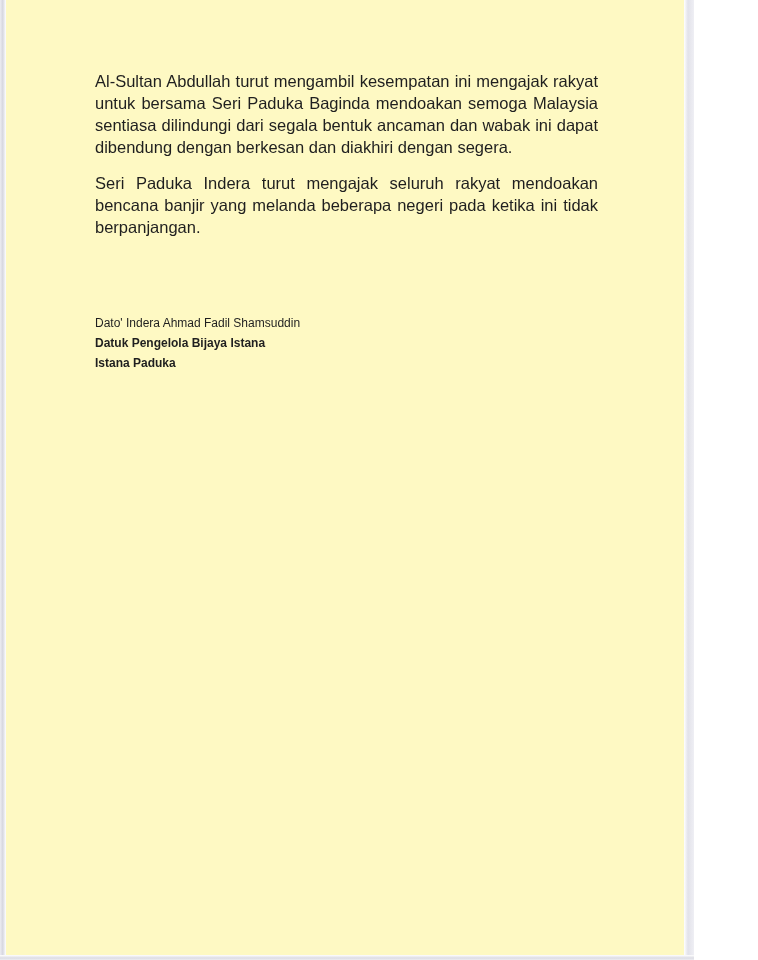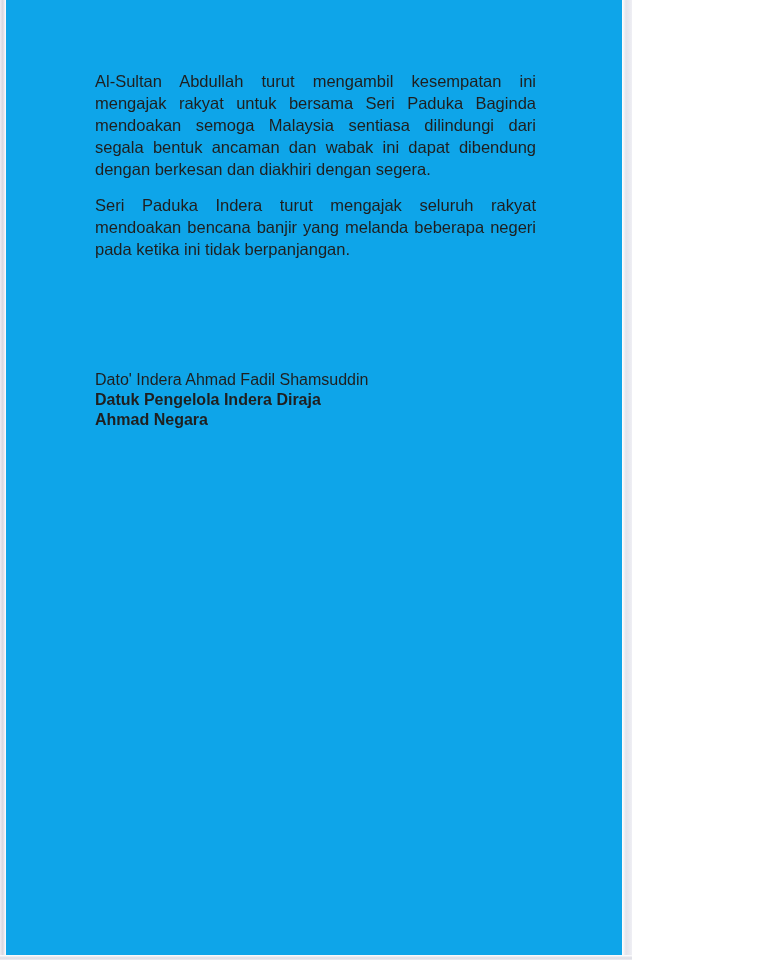--- a/index.html
+++ b/index.html
@@ -2,23 +2,23 @@
 <html><head>
 <meta charset="utf-8">
 <style>
   html, body {
     margin: 0;
     padding: 0;
     background: #ffffff;
   }
   .photo {
     position: relative;
-    width: 632px;
+    width: 694px;
     height: 960px;
-    background: #0ea5e9;
+    background: #fef9c3;
     overflow: hidden;
     font-family: "Liberation Sans", sans-serif;
   }
   .page {
     position: absolute;
     top: 0; left: 0; right: 0; bottom: 0;
     box-sizing: border-box;
     padding: 70px 96px 0 95px;
     color: #1f1f1f;
   }
@@ -26,22 +26,22 @@
     margin: 0;
     font-size: 16.5px;
     line-height: 22px;
     text-align: justify;
     text-justify: inter-word;
   }
   .para + .para {
     margin-top: 14px;
   }
   .signature {
-    margin-top: 110px;
-    font-size: 16px;
+    margin-top: 75px;
+    font-size: 12px;
     line-height: 20px;
   }
   .sig-line {
     white-space: nowrap;
   }
   .sig-bold {
     font-weight: bold;
   }
   .edge {
     position: absolute;
@@ -65,20 +65,20 @@
 </style>
 </head>
 <body>
 
 <div class="photo">
   <div class="page">
     <p class="para">Al-Sultan Abdullah turut mengambil kesempatan ini mengajak rakyat untuk bersama Seri Paduka Baginda mendoakan semoga Malaysia sentiasa dilindungi dari segala bentuk ancaman dan wabak ini dapat dibendung dengan berkesan dan diakhiri dengan segera.</p>
     <p class="para">Seri Paduka Indera turut mengajak seluruh rakyat mendoakan bencana banjir yang melanda beberapa negeri pada ketika ini tidak berpanjangan.</p>
     <div class="signature">
       <div class="sig-line">Dato' Indera Ahmad Fadil Shamsuddin</div>
-      <div class="sig-line sig-bold">Datuk Pengelola Indera Diraja</div>
-      <div class="sig-line sig-bold">Ahmad Negara</div>
+      <div class="sig-line sig-bold">Datuk Pengelola Bijaya Istana</div>
+      <div class="sig-line sig-bold">Istana Paduka</div>
     </div>
   </div>
   <div class="edge edge-left"></div>
   <div class="edge edge-right"></div>
   <div class="edge edge-bottom"></div>
 </div>
 
 </body></html>

